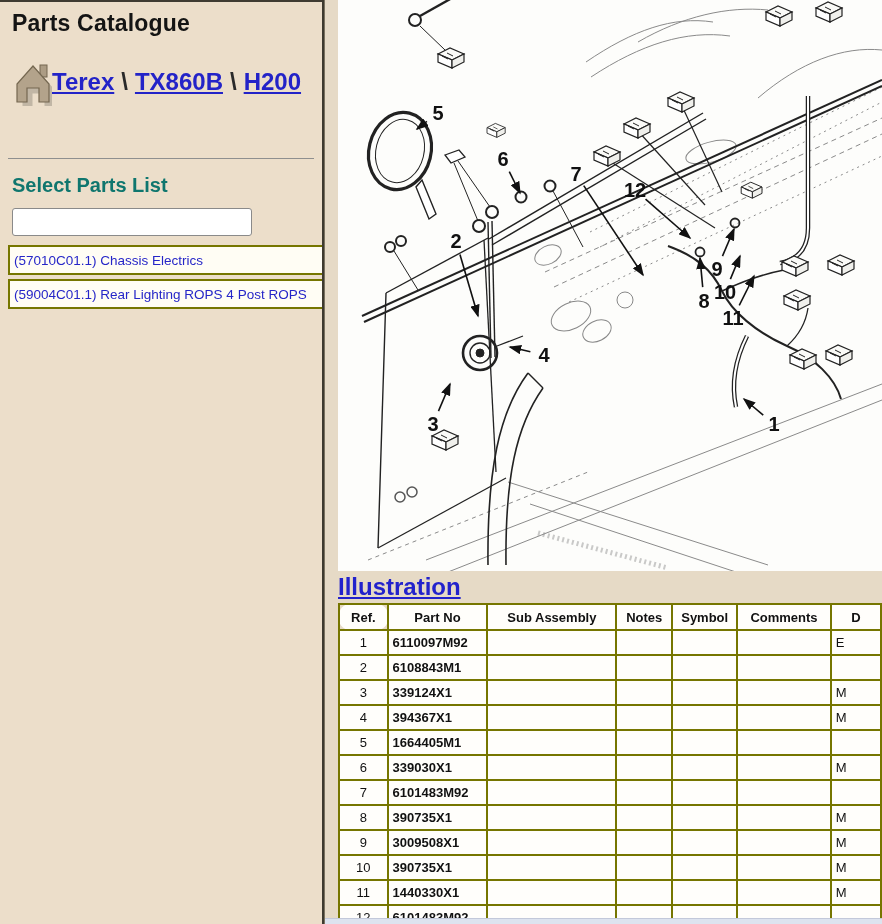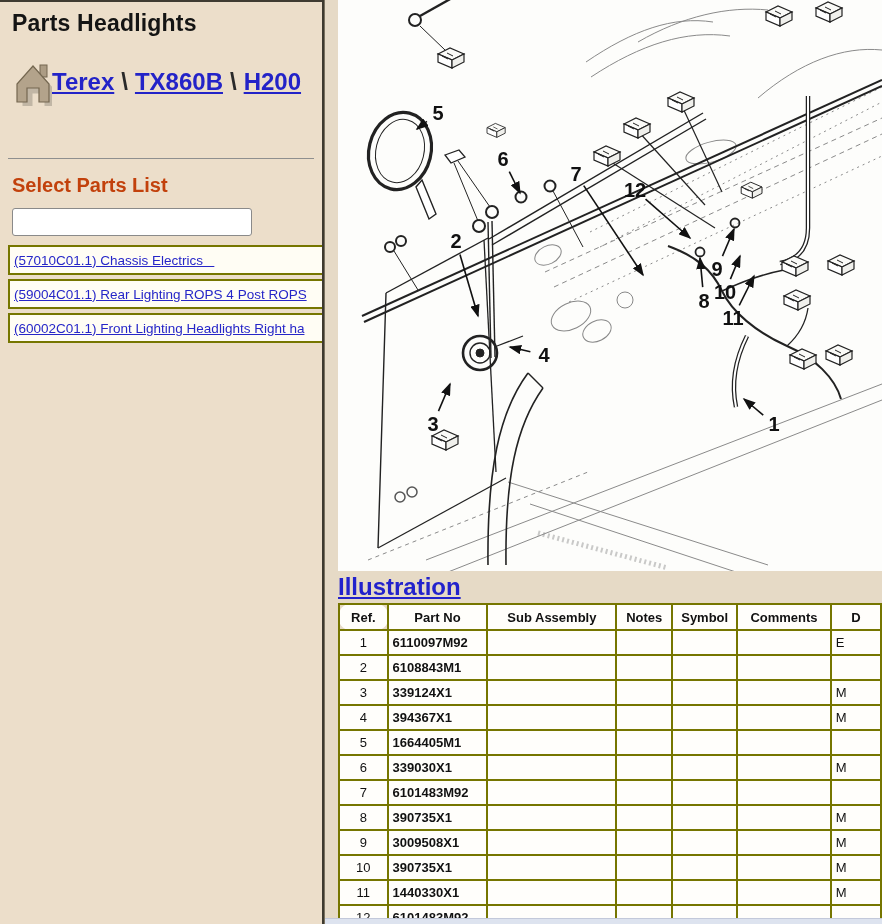--- a/index.html
+++ b/index.html
@@ -14,34 +14,34 @@
     background:#ecdeca;border-top:2px solid #3f3b31;box-sizing:border-box;
     overflow:hidden;z-index:2;
   }
   .side-title{position:absolute;left:12px;top:8px;font-size:23px;font-weight:bold;color:#141414;letter-spacing:.2px;}
   .crumb-row{position:absolute;left:10px;top:56px;display:flex;align-items:center;white-space:nowrap;}
   .home-icon{width:42px;height:48px;cursor:pointer;flex:0 0 auto;}
   .crumbs{margin-left:0;font-size:24px;font-weight:bold;}
   .crumbs a{color:#2323c8;text-decoration:underline;cursor:pointer;}
   .crumb-sep{color:#2a2a2a;margin:0 7px;font-weight:bold;}
   .side-hr{position:absolute;left:8px;top:156px;width:306px;height:0;border-top:1px solid #8f8f8f;}
-  .side-sub{position:absolute;left:12px;top:172px;font-size:20px;font-weight:bold;color:#c2410c;}
+  .side-sub{position:absolute;left:12px;top:172px;font-size:20px;font-weight:bold;color:#0f766e;}
   .filter-input{
     position:absolute;left:12px;top:206px;width:240px;height:28px;box-sizing:border-box;
     border:1px solid #8a8a8a;border-radius:3px;background:#ffffff;font-size:14px;padding:2px 6px;
     font-family:"Liberation Sans", sans-serif;
   }
   .parts-list{position:absolute;left:0;top:243px;right:0;}
   .part-box{
     margin:0 0 4px 8px;height:30px;box-sizing:border-box;
     border:2px solid #767600;border-right:none;background:#fffdf4;
     display:flex;align-items:center;overflow:hidden;
   }
   .part-box a{
-    font-size:13.5px;color:#2626c8;text-decoration:underline;cursor:pointer;
+    font-size:13.5px;color:#2626c8;cursor:pointer;
     padding-left:4px;white-space:pre;
   }
   
   .divider-v{position:absolute;left:322px;top:0;width:3px;height:924px;z-index:3;
     background:linear-gradient(to right,#3e3a2f 0 2px,#7a7260 2px 3px);}
   
   .main-bg{position:absolute;left:325px;right:0;top:0;bottom:0;background:#e6dac6;}
   .illus-panel{position:absolute;left:338px;top:0;width:544px;height:571px;background:#fdfdfb;overflow:hidden;}
   .illus-link{position:absolute;left:338px;top:573px;font-size:24px;font-weight:bold;}
   .illus-link a{color:#2222cc;text-decoration:underline;cursor:pointer;}
@@ -61,21 +61,21 @@
   td.c6{text-align:left;padding-left:8px;}
   
   .hscroll{position:absolute;left:325px;right:0;bottom:0;height:5px;background:#dde3ef;border-top:1px solid #c3c9da;z-index:6;cursor:pointer;}
   
   text.callout{font-family:"Liberation Sans", sans-serif;font-size:20px;font-weight:bold;fill:#111;}
 </style>
 </head>
 <body>
 
 <div class="sidebar">
-  <div class="side-title">Parts Headlights</div>
+  <div class="side-title">Parts Catalogue</div>
 
   <div class="crumb-row">
     <svg class="home-icon" viewBox="0 0 42 48">
       <g transform="translate(3,4)">
         <path d="M7,43 L7,25 L23,7 L39,25 L39,43 L29,43 L29,29 L17,29 L17,43 Z" transform="translate(2.5,2.5)" fill="#000" opacity="0.18"></path>
         <rect x="27" y="3" width="7" height="12" fill="#ac9c84" stroke="#746750" stroke-width="1"></rect>
         <path d="M4,40 L4,22 L20,4 L36,22 L36,40 L26,40 L26,26 L14,26 L14,40 Z" fill="#b3a38b" stroke="#746750" stroke-width="1.2"></path>
       </g>
     </svg>
     <span class="crumbs">
@@ -85,23 +85,20 @@
 
   <div class="side-hr"></div>
   <div class="side-sub">Select Parts List</div>
   <input class="filter-input" type="text" placeholder="" style="">
   <div class="parts-list" id="parts-list">
       <div class="part-box">
         <a>(57010C01.1) Chassis Electrics   </a>
       </div>
       <div class="part-box">
         <a>(59004C01.1) Rear Lighting ROPS 4 Post ROPS</a>
-      </div>
-      <div class="part-box">
-        <a>(60002C01.1) Front Lighting Headlights Right ha</a>
       </div>
     </div>
 </div>
 
 <div class="divider-v"></div>
 
 <div class="main-bg"></div>
 
 <div class="illus-panel">
   <svg width="544" height="571" viewBox="0 0 544 571">

